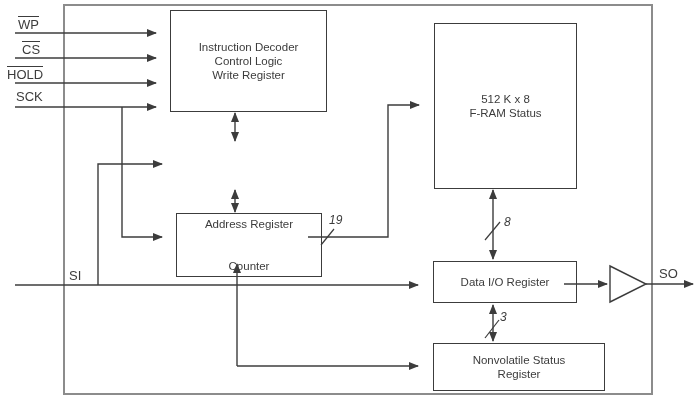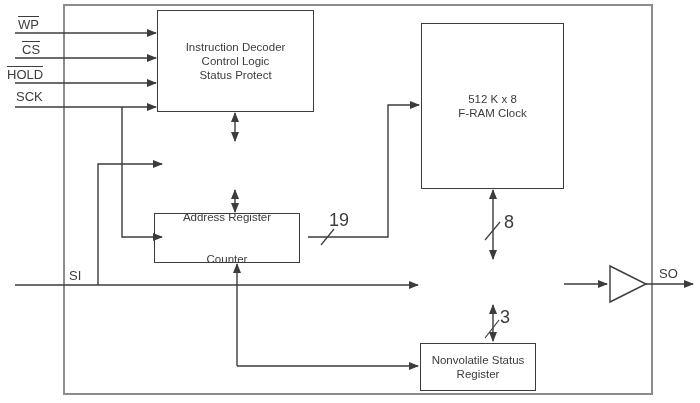--- a/index.html
+++ b/index.html
@@ -10,60 +10,64 @@
   }
   .outer-border{
     position:absolute;left:63px;top:4px;width:590px;height:391px;
     border:2px solid var(--outer-border,#8c8c8c);box-sizing:border-box;background:transparent;
   }
   .box{
     position:absolute;border:1.5px solid var(--line,#3c3c3c);background:#fff;
     box-sizing:border-box;display:flex;flex-direction:column;align-items:center;justify-content:center;
     text-align:center;font-size:11.5px;line-height:14.2px;color:var(--text,#3c3c3c);
     white-space:nowrap;
+    margin-left:13px;
   }
   .box-decoder{left:157px;top:10px;width:157px;height:102px;}
   .box-instruction-register{left:163px;top:142px;width:145px;height:47px;}
-  .box-address-register{left:154px;top:213px;width:146px;height:50px;gap:28px;}
+  .box-address-register{left:163px;top:213px;width:146px;height:64px;gap:28px;}
   .box-fram{left:421px;top:23px;width:143px;height:166px;}
   .box-data-io{left:420px;top:261px;width:144px;height:42px;}
-  .box-status{left:420px;top:343px;width:116px;height:48px;}
+  .box-status{left:420px;top:343px;width:172px;height:48px;}
   .sig-label{position:absolute;font-size:13px;line-height:13px;color:var(--text,#3c3c3c);}
   .overline{display:inline-block;border-top:1.4px solid var(--text,#3c3c3c);padding-top:1px;}
-  .bus-label{position:absolute;font-size:18px;line-height:12px;color:var(--text,#3c3c3c);}
+  .bus-label{position:absolute;font-size:12px;line-height:12px;color:var(--text,#3c3c3c);font-style:italic;}
   svg.wiring{position:absolute;left:0;top:0;}
   .wire{stroke:var(--line,#3c3c3c);stroke-width:1.4;fill:none;}
   .slash{stroke:var(--line,#3c3c3c);stroke-width:1.2;fill:none;}
   .arrowhead{fill:var(--line,#3c3c3c);}
   .buffer{fill:#fff;stroke:var(--line,#3c3c3c);stroke-width:1.4;}
 </style>
 </head>
 <body>
 
 <div class="diagram">
 
   <div class="outer-border"></div>
 
   <div class="box box-decoder">
     <div>Instruction Decoder</div>
     <div>Control Logic</div>
-    <div>Status Protect</div>
+    <div>Write Register</div>
   </div>
 
 
   <div class="box box-address-register">
     <div>Address Register</div>
     <div>Counter</div>
   </div>
 
   <div class="box box-fram">
     <div>512 K x 8</div>
-    <div>F-RAM Clock</div>
+    <div>F-RAM Status</div>
   </div>
 
+  <div class="box box-data-io">
+    <div>Data I/O Register</div>
+  </div>
 
   <div class="box box-status">
     <div>Nonvolatile Status</div>
     <div>Register</div>
   </div>
 
   <div class="sig-label" style="left:18px;top:16px;">
     <span class="overline">WP</span>
   </div>
   <div class="sig-label" style="left:10px;top:41px;margin-left:12px;">

